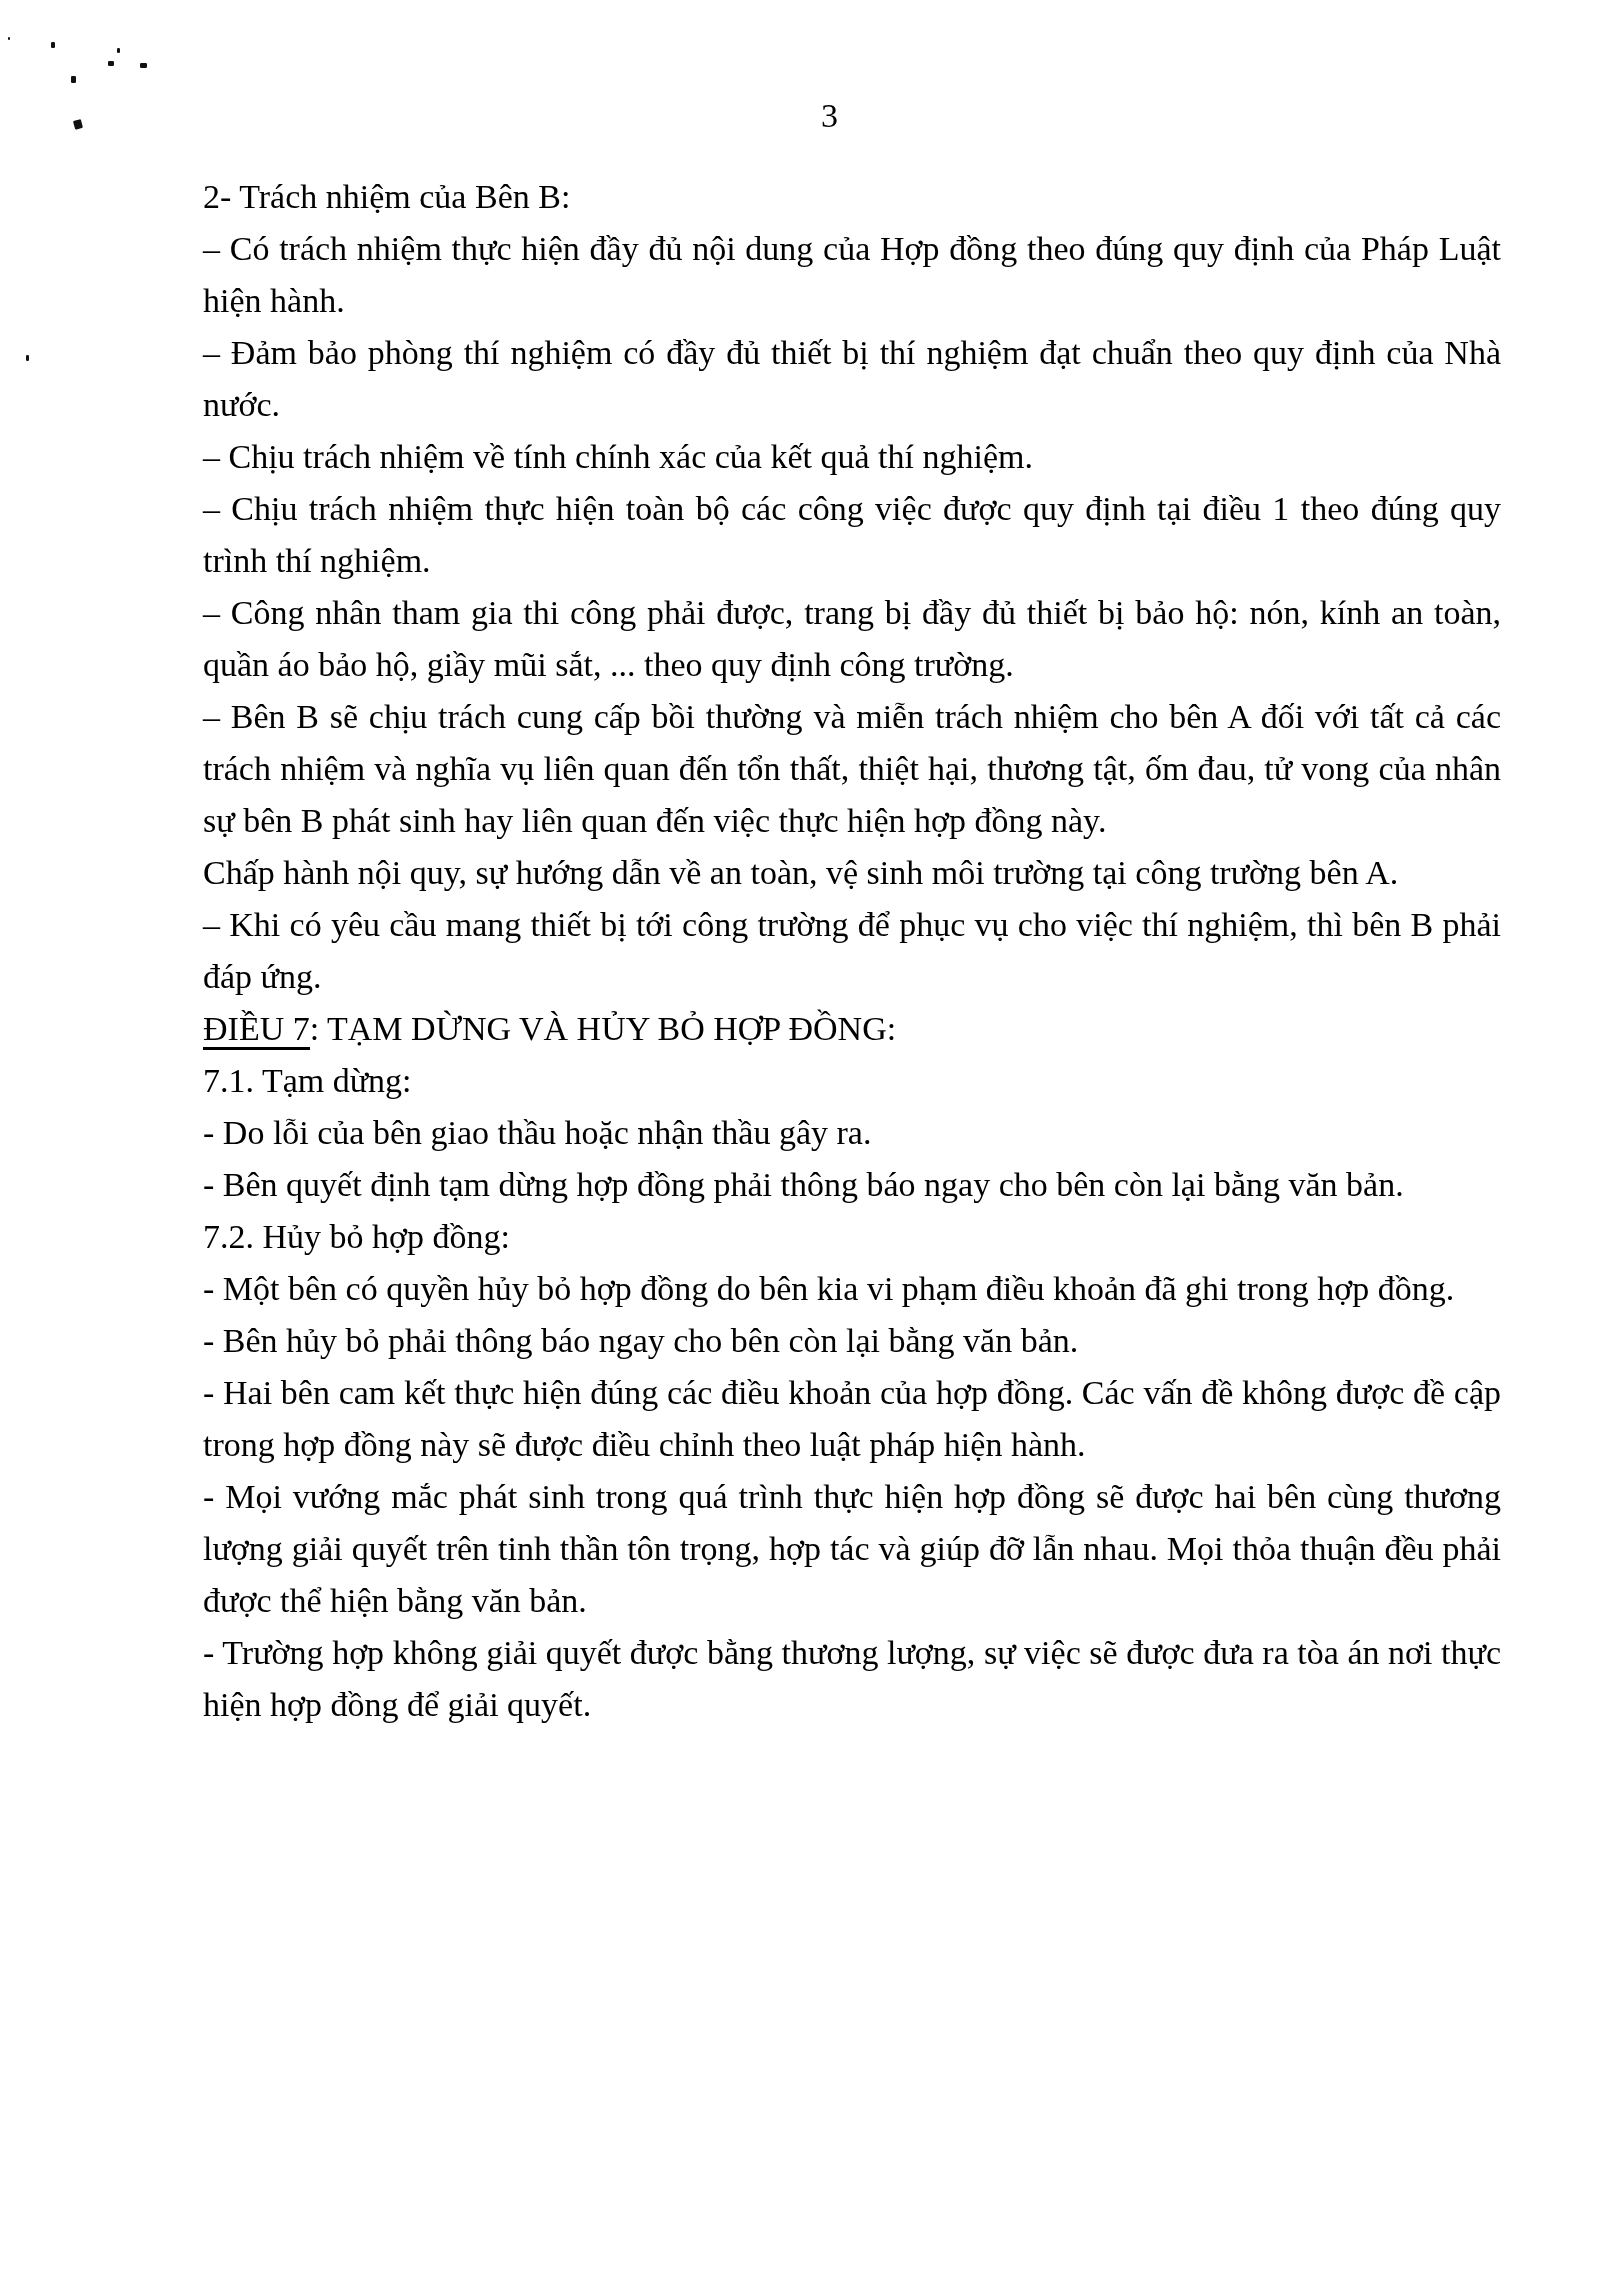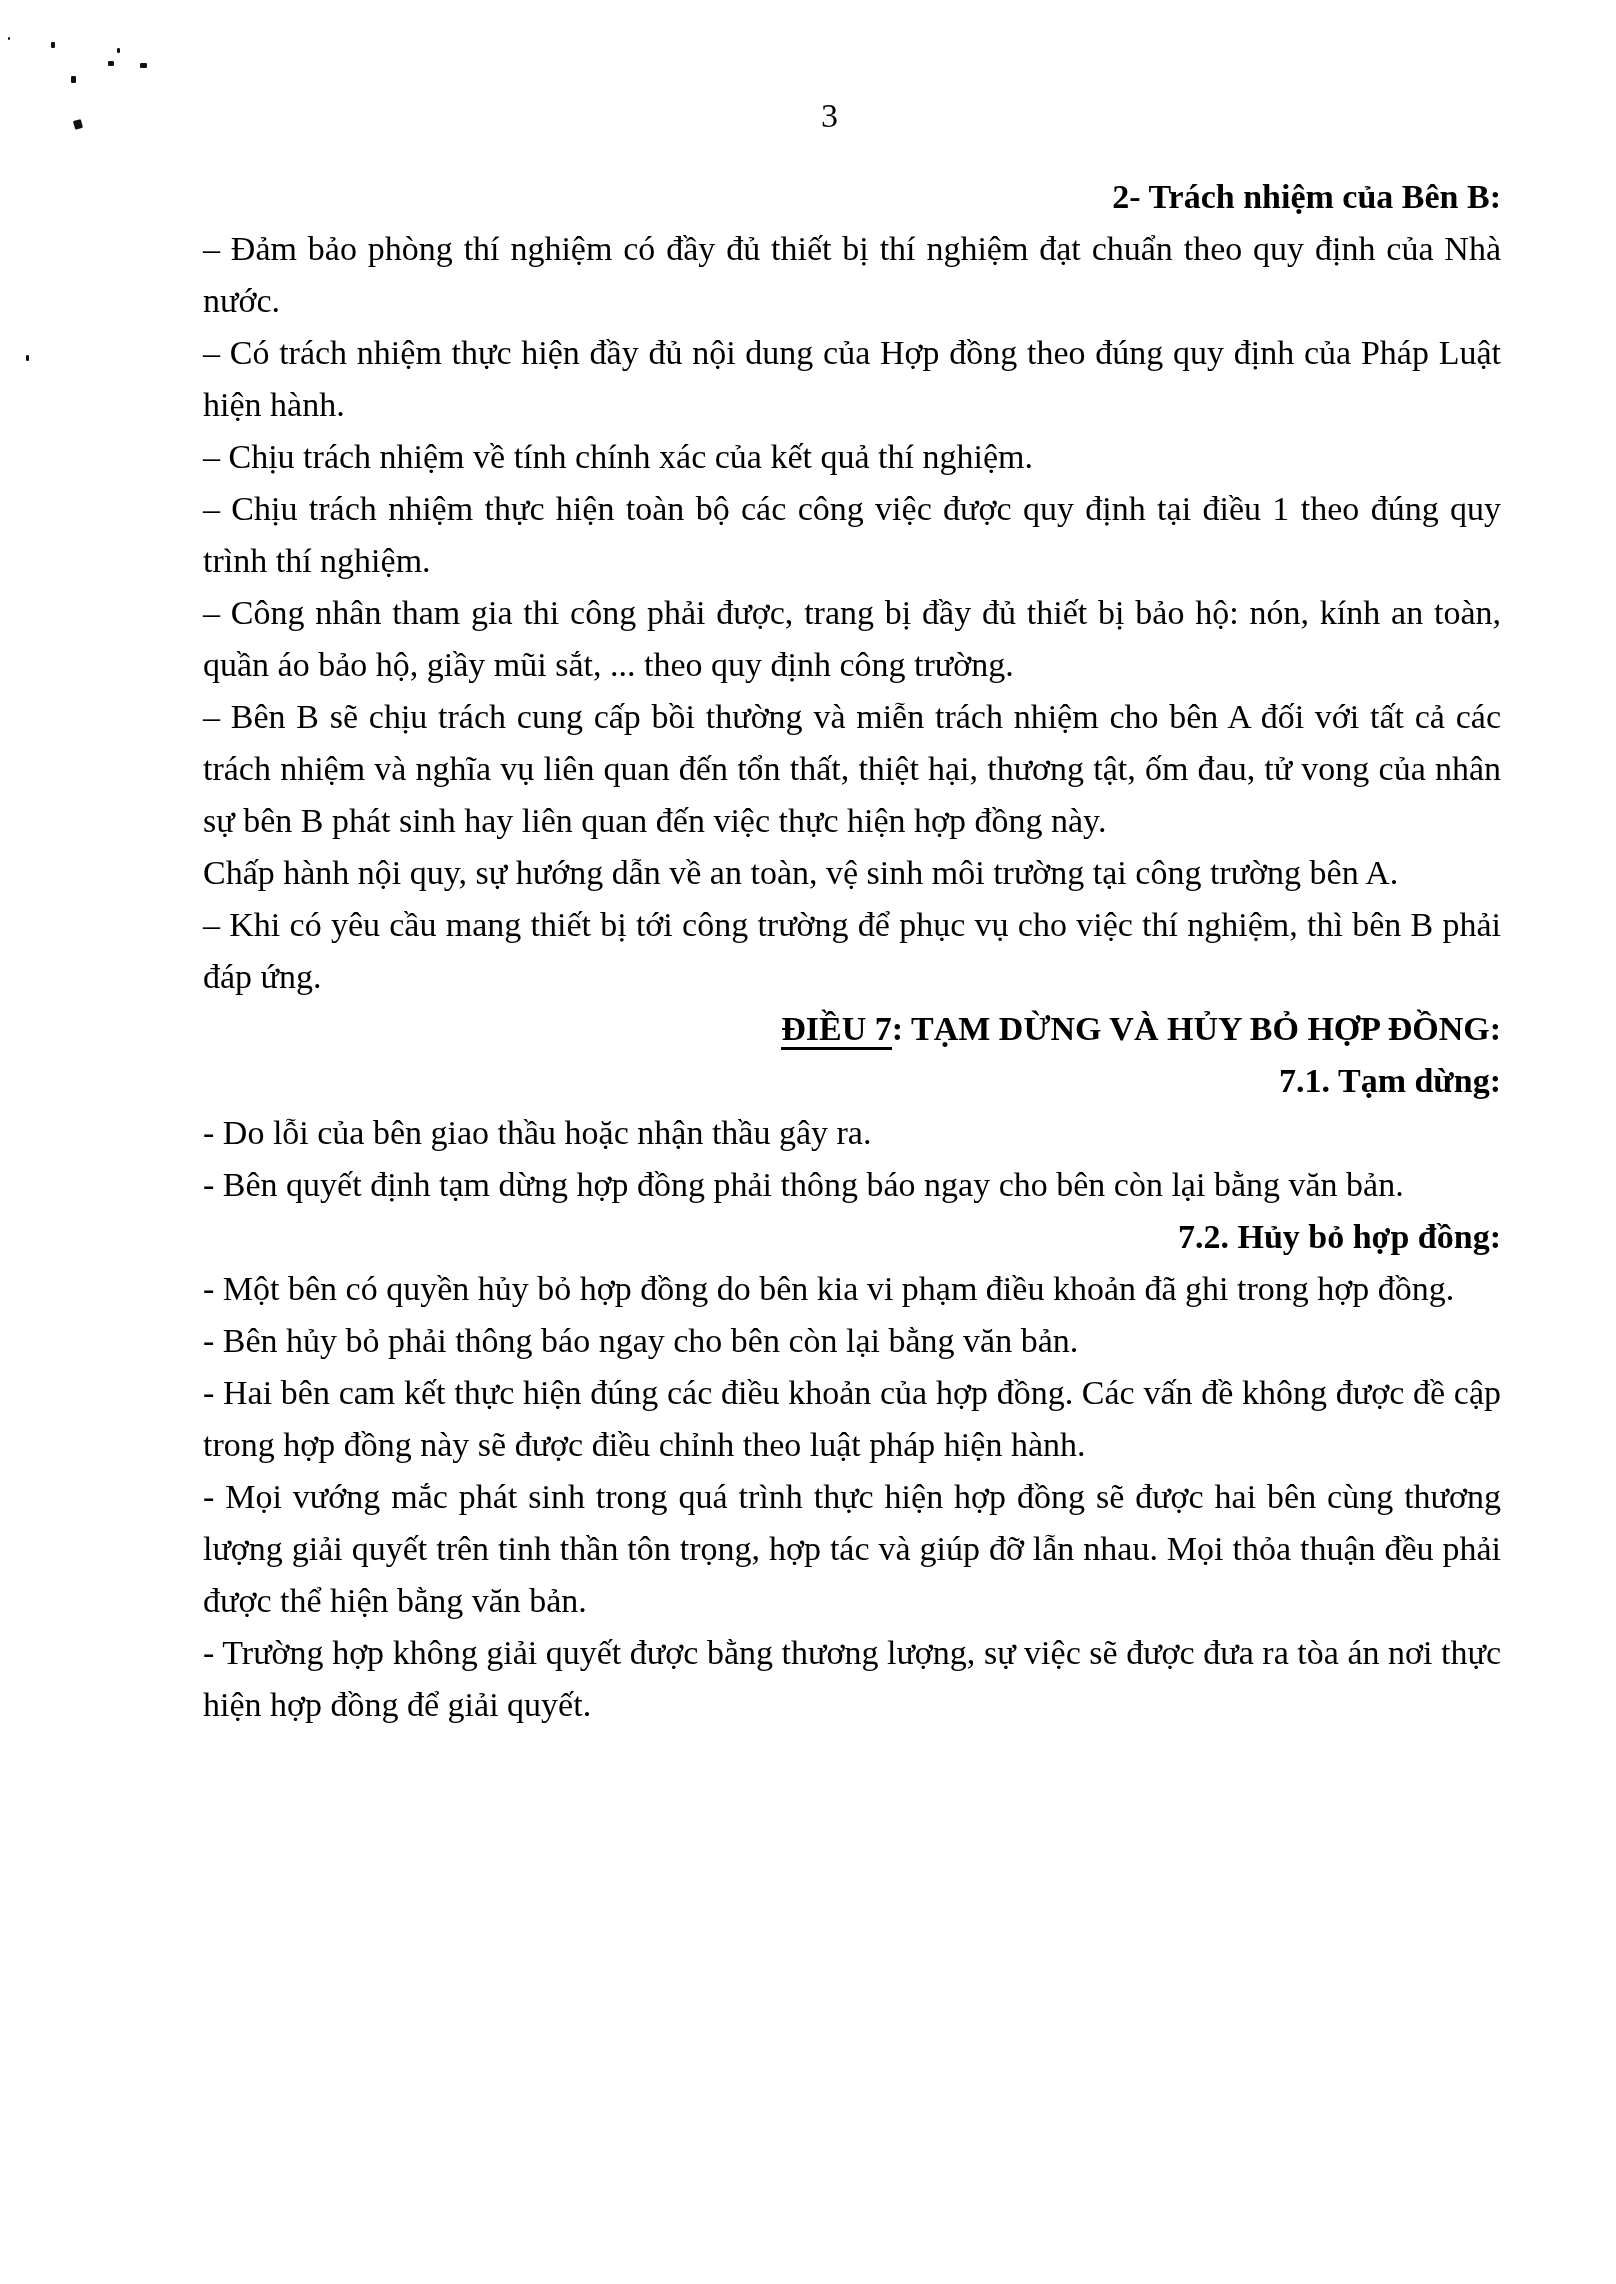--- a/index.html
+++ b/index.html
@@ -35,22 +35,22 @@
     width: 1298px;
     font-size: 34px;
     line-height: 52px;
     text-align: justify;
   }
   .content p {
     margin: 0;
     padding: 0;
   }
   .heading {
-    font-weight: bold;
-    text-align: right;
+    font-weight: normal;
+    text-align: left;
   }
   .u {
     border-bottom: 3.9px solid #000;
   }
   .speck {
     position: absolute;
     background: #111;
     border-radius: 1.3px;
   }
 </style>
@@ -69,22 +69,22 @@
     <div class="speck" style="left:7.8px;top:37px;width:2px;height:3.3px;"></div>
     <div class="speck" style="left:26px;top:355px;width:2.6px;height:5.9px;"></div>
   </div>
 
   <div class="page-number">3</div>
 
   <div class="content">
 
     <p class="heading">2- Trách nhiệm của Bên B:</p>
 
+    <p>– Có trách nhiệm thực hiện đầy đủ nội dung của Hợp đồng theo đúng quy định của Pháp Luật hiện hành.</p>
     <p>– Đảm bảo phòng thí nghiệm có đầy đủ thiết bị thí nghiệm đạt chuẩn theo quy định của Nhà nước.</p>
-    <p>– Có trách nhiệm thực hiện đầy đủ nội dung của Hợp đồng theo đúng quy định của Pháp Luật hiện hành.</p>
     <p>– Chịu trách nhiệm về tính chính xác của kết quả thí nghiệm.</p>
     <p>– Chịu trách nhiệm thực hiện toàn bộ các công việc được quy định tại điều 1 theo đúng quy trình thí nghiệm.</p>
     <p>– Công nhân tham gia thi công phải được, trang bị đầy đủ thiết bị bảo hộ: nón, kính an toàn, quần áo bảo hộ, giầy mũi sắt, ... theo quy định công trường.</p>
     <p>– Bên B sẽ chịu trách cung cấp bồi thường và miễn trách nhiệm cho bên A đối với tất cả các trách nhiệm và nghĩa vụ liên quan đến tổn thất, thiệt hại, thương tật, ốm đau, tử vong của nhân sự bên B phát sinh hay liên quan đến việc thực hiện hợp đồng này.</p>
     <p>Chấp hành nội quy, sự hướng dẫn về an toàn, vệ sinh môi trường tại công trường bên A.</p>
     <p>– Khi có yêu cầu mang thiết bị tới công trường để phục vụ cho việc thí nghiệm, thì bên B phải đáp ứng.</p>
 
     <p class="heading"><span class="u">ĐIỀU 7</span><span>: TẠM DỪNG VÀ HỦY BỎ HỢP ĐỒNG:</span></p>
 
     <p class="heading">7.1. Tạm dừng:</p>

